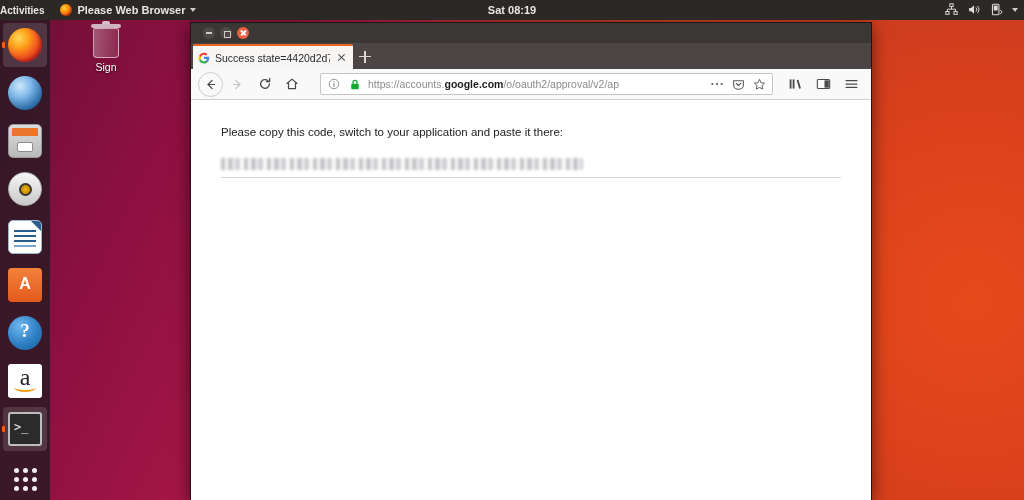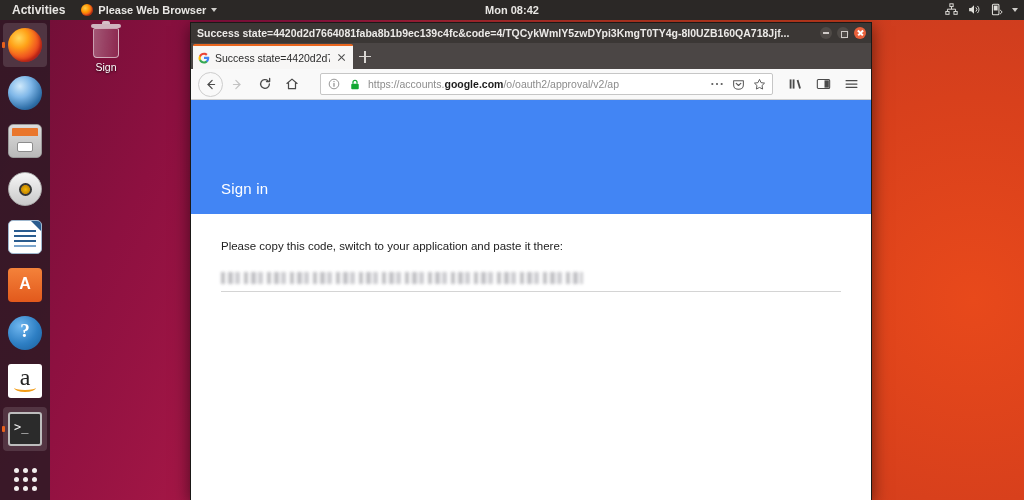--- a/index.html
+++ b/index.html
@@ -20,21 +20,21 @@
 
   
   #topbar {
     position:absolute; left:0; top:0; width:1024px; height:20px;
     background:#2b2826;
     display:flex; align-items:center;
     color:#e8e6e3; font-size:11px; font-weight:bold;
     z-index:50;
   }
   .tb-item { display:flex; align-items:center; height:20px; padding:0 8px; gap:5px; }
-  #activities { padding-left:12px; font-size:12px; }
+  #activities { padding-left:0; font-size:10px; }
   .ff-mini {
     width:12px; height:12px; border-radius:50%;
     background:radial-gradient(circle at 35% 35%, #ffd04a 0%, #ff9500 38%, #f05b22 60%, #d73a1a 85%);
     box-shadow:inset -1px -1px 1px rgba(120,20,0,.5);
     flex:0 0 auto;
   }
   .caret { width:0;height:0;border-left:3.5px solid transparent;border-right:3.5px solid transparent;border-top:4px solid #cfcdc9; }
   #clock { position:absolute; left:0; right:0; text-align:center; font-size:11px; pointer-events:none; }
   #tray { position:absolute; right:6px; display:flex; align-items:center; gap:9px; }
   .tray-ico { display:block; }
@@ -199,21 +199,21 @@
 
 <div id="topbar">
   <div class="tb-item" id="activities">
     <span>Activities</span>
   </div>
   <div class="tb-item">
     <span class="ff-mini"></span>
     <span>Please Web Browser</span>
     <span class="caret"></span>
   </div>
-  <div id="clock">Mon 08:42</div>
+  <div id="clock">Sat 08:19</div>
   <div id="tray">
     <span class="tray-ico">
       <svg width="13" height="13" viewBox="0 0 16 16">
           <rect x="6" y="1" width="4" height="3.4" fill="none" stroke="#e0ded9" stroke-width="1.2"></rect>
           <rect x="1" y="10.5" width="4" height="3.4" fill="none" stroke="#e0ded9" stroke-width="1.2"></rect>
           <rect x="11" y="10.5" width="4" height="3.4" fill="none" stroke="#e0ded9" stroke-width="1.2"></rect>
           <path d="M8 4.6 V7.6 M3 10.4 V7.6 H13 V10.4" fill="none" stroke="#e0ded9" stroke-width="1.2"></path>
         </svg>
     </span>
     <span class="tray-ico">
@@ -273,21 +273,20 @@
       <i></i>
     <i></i>
       <i></i>
       <i></i>
   </div>
 </div>
 
 <div id="window">
 
   <div id="titlebar">
-    <span id="title-text">Success state=4420d2d7664081faba8b1b9ec139c4fc&amp;code=4/TQCykWmlY5zwDYpi3KmgT0TY4g-8I0UZB160QA718Jjf...</span>
     <span id="wincontrols">
       <span class="wc wc-min"></span>
       <span class="wc wc-max"></span>
       <span class="wc wc-close"></span>
     </span>
   </div>
 
   <div id="tabstrip">
     <div id="tab">
       <svg class="g-favicon" viewBox="0 0 48 48">
@@ -378,23 +377,20 @@
       </span>
       <span class="navbtn">
         <svg width="15" height="14" viewBox="0 0 18 16">
             <path d="M2.5 4 h13 M2.5 8 h13 M2.5 12 h13" stroke="#4a4a4a" stroke-width="1.5" stroke-linecap="round"></path>
           </svg>
       </span>
     </div>
   </div>
 
   <div id="page">
-    <div id="banner">
-      <div id="signin">Sign in</div>
-    </div>
     <div id="content">
       <div id="instruction">Please copy this code, switch to your application and paste it there:</div>
       <div id="code-wrap">
         <div id="code-blur"></div>
         <div id="code-underline"></div>
       </div>
     </div>
   </div>
 </div>
 

